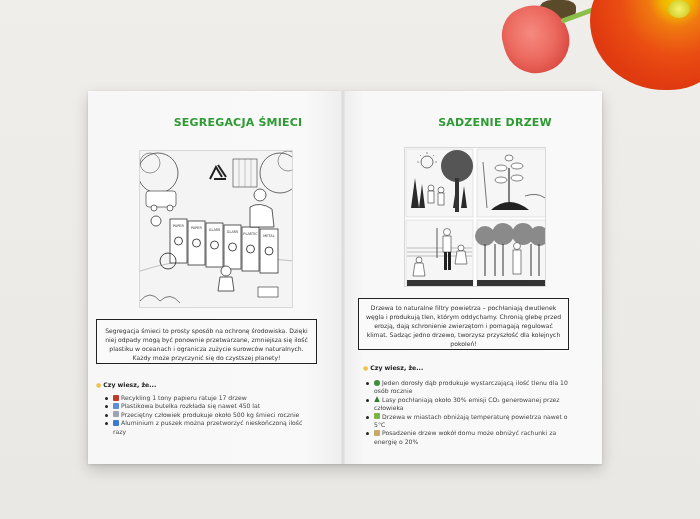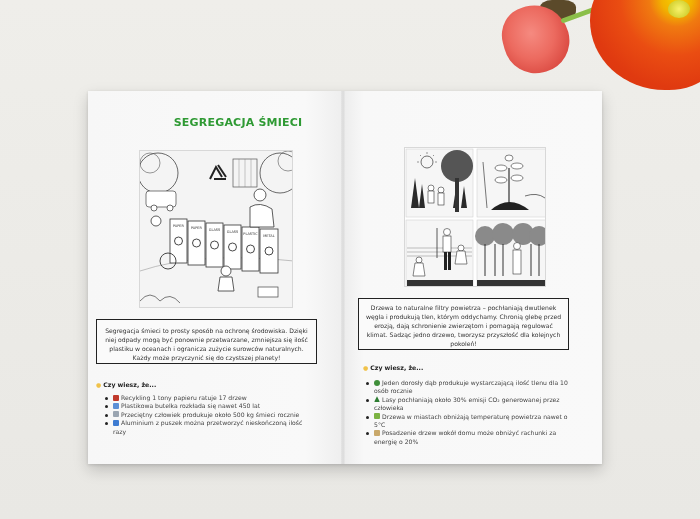--- a/index.html
+++ b/index.html
@@ -182,20 +182,21 @@
 
       <ul class="facts">
         <li><span class="fact-icon" style="background:#c0392b"></span><span>Recykling 1 tony papieru ratuje 17 drzew</span></li>
         <li><span class="fact-icon" style="background:#5b8fd6"></span><span>Plastikowa butelka rozkłada się nawet 450 lat</span></li>
         <li><span class="fact-icon" style="background:#9aa5b1"></span><span>Przeciętny człowiek produkuje około 500 kg śmieci rocznie</span></li>
         <li><span class="fact-icon" style="background:#3d7bd1"></span><span>Aluminium z puszek można przetworzyć nieskończoną ilość razy</span></li>
       </ul>
     </div>
 
     <div class="page page-right">
+      <div class="title">SADZENIE DRZEW</div>
 
       <div class="illus illus-right">
         <svg width="142" height="140" viewBox="0 0 142 140">
           <rect width="142" height="140" fill="#fff"></rect>
 
           <g>
             <rect x="1" y="1" width="67" height="68" fill="#f6f6f6" stroke="#ccc" stroke-width="0.5"></rect>
             <circle cx="22" cy="14" r="6" fill="none" stroke="#333" stroke-width="0.7"></circle>
             <g stroke="#333" stroke-width="0.5">
               <line x1="22" y1="4" x2="22" y2="6"></line>

